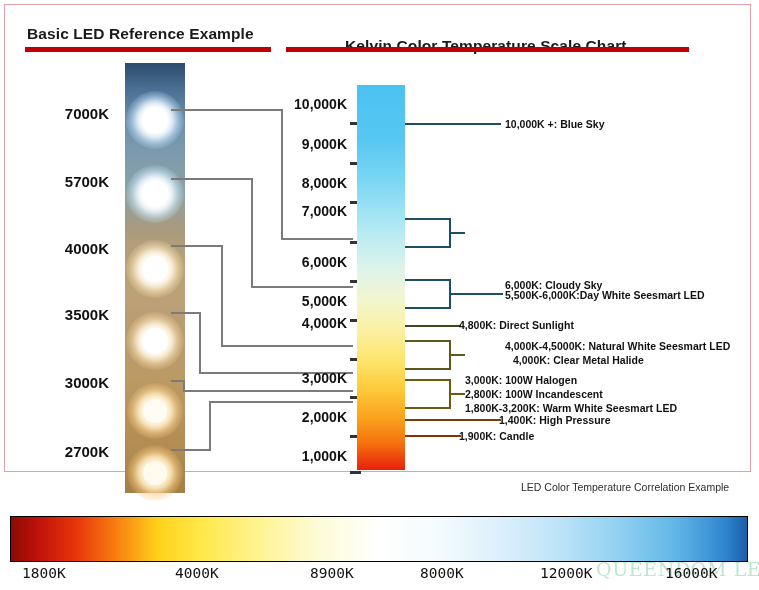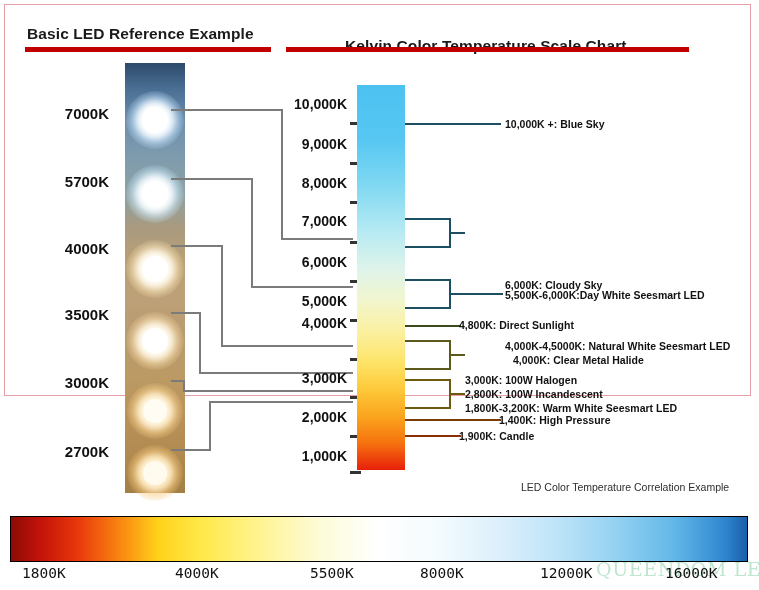--- a/index.html
+++ b/index.html
@@ -1,20 +1,20 @@
 <!DOCTYPE html>
 <html><head>
 <meta charset="utf-8">
 <style>
   html,body{margin:0;padding:0;background:#ffffff;}
   body{font-family:"Liberation Sans",sans-serif;}
   #root{position:relative;width:759px;height:590px;overflow:hidden;background:#fff;}
 
   
-  .panel{position:absolute;left:4px;top:4px;width:747px;height:392px;
+  .panel{position:absolute;left:4px;top:4px;width:747px;height:468px;
          border:1.5px solid #e8a0a8;background:#fff;box-sizing:border-box;}
 
   
   .title{position:absolute;font-weight:bold;color:#1a1a1a;white-space:nowrap;}
   #title-left{left:22px;top:20px;font-size:15.5px;letter-spacing:.1px;}
   #title-right{left:340px;top:32px;font-size:15.5px;letter-spacing:.1px;}
   .rule{position:absolute;height:5px;background:#c00000;}
   #rule-left{left:20px;top:42px;width:246px;}
   #rule-right{left:281px;top:42px;width:403px;}
 
@@ -143,21 +143,21 @@
 
     <div class="klabel" style="left:256px;top:91px;">10,000K</div>
     <div class="ktick" style="top:117px;"></div>
 
     <div class="klabel" style="left:256px;top:131px;">9,000K</div>
     <div class="ktick" style="top:157px;"></div>
 
     <div class="klabel" style="left:256px;top:170px;">8,000K</div>
     <div class="ktick" style="top:196px;"></div>
 
-    <div class="klabel" style="left:256px;top:208px;">7,000K</div>
+    <div class="klabel" style="left:256px;top:198px;">7,000K</div>
     <div class="ktick" style="top:236px;"></div>
 
     <div class="klabel" style="left:256px;top:249px;">6,000K</div>
     <div class="ktick" style="top:275px;"></div>
 
     <div class="klabel" style="left:256px;top:288px;">5,000K</div>
     <div class="ktick" style="top:314px;"></div>
 
     <div class="klabel" style="left:256px;top:310px;">4,000K</div>
     <div class="ktick" style="top:353px;"></div>
@@ -215,18 +215,18 @@
 
     <div id="caption">LED Color Temperature Correlation Example</div>
   </div>
 
   <div id="bottom-bar"></div>
 
   <div id="watermark">QUEENDOM LED</div>
 
   <div class="blabel" style="left:22px;top:565px;">1800K</div>
   <div class="blabel" style="left:175px;top:565px;">4000K</div>
-  <div class="blabel" style="left:310px;top:565px;">5500K</div>
+  <div class="blabel" style="left:310px;top:565px;">8900K</div>
   <div class="blabel" style="left:420px;top:565px;">8000K</div>
   <div class="blabel" style="left:540px;top:565px;">12000K</div>
   <div class="blabel" style="left:665px;top:565px;">16000K</div>
 
 </div>
 
 </body></html>

